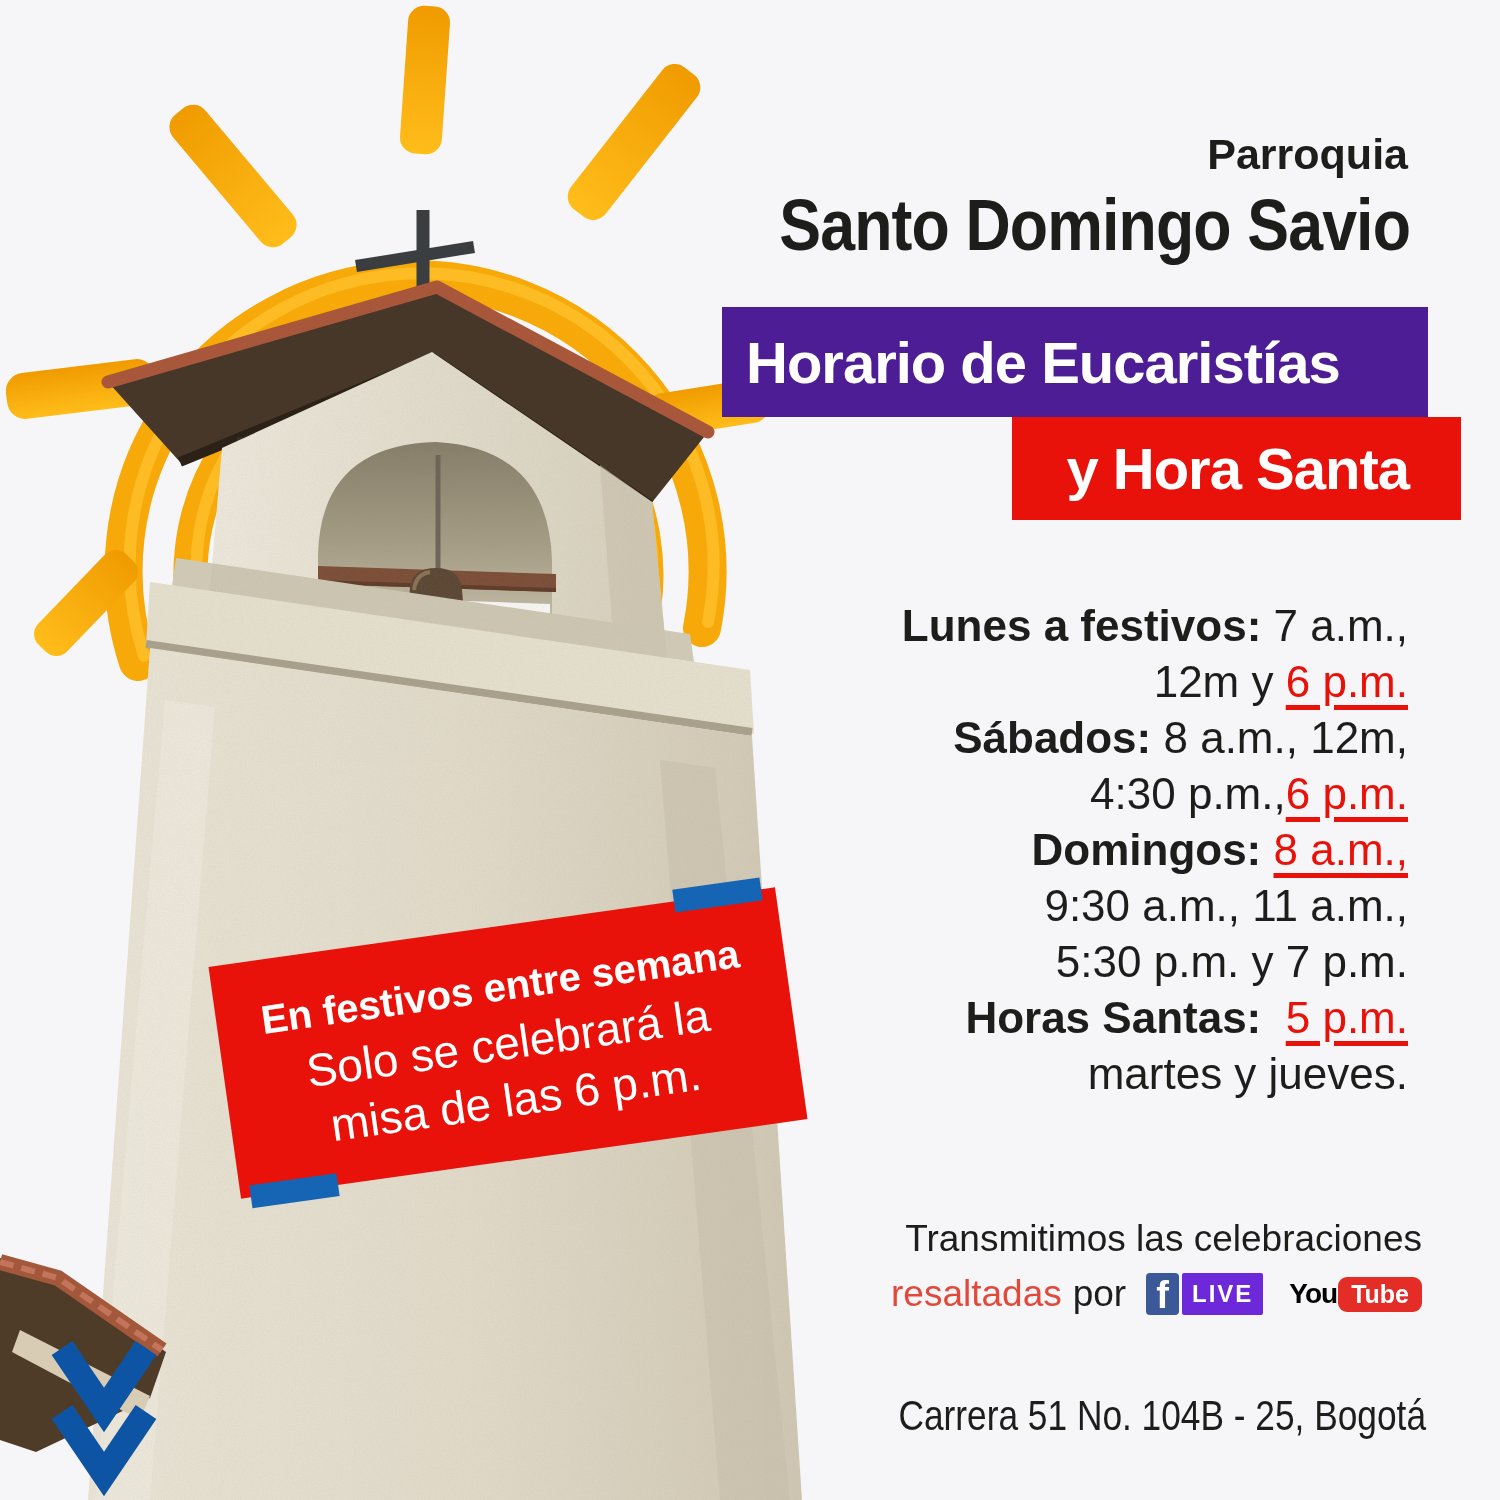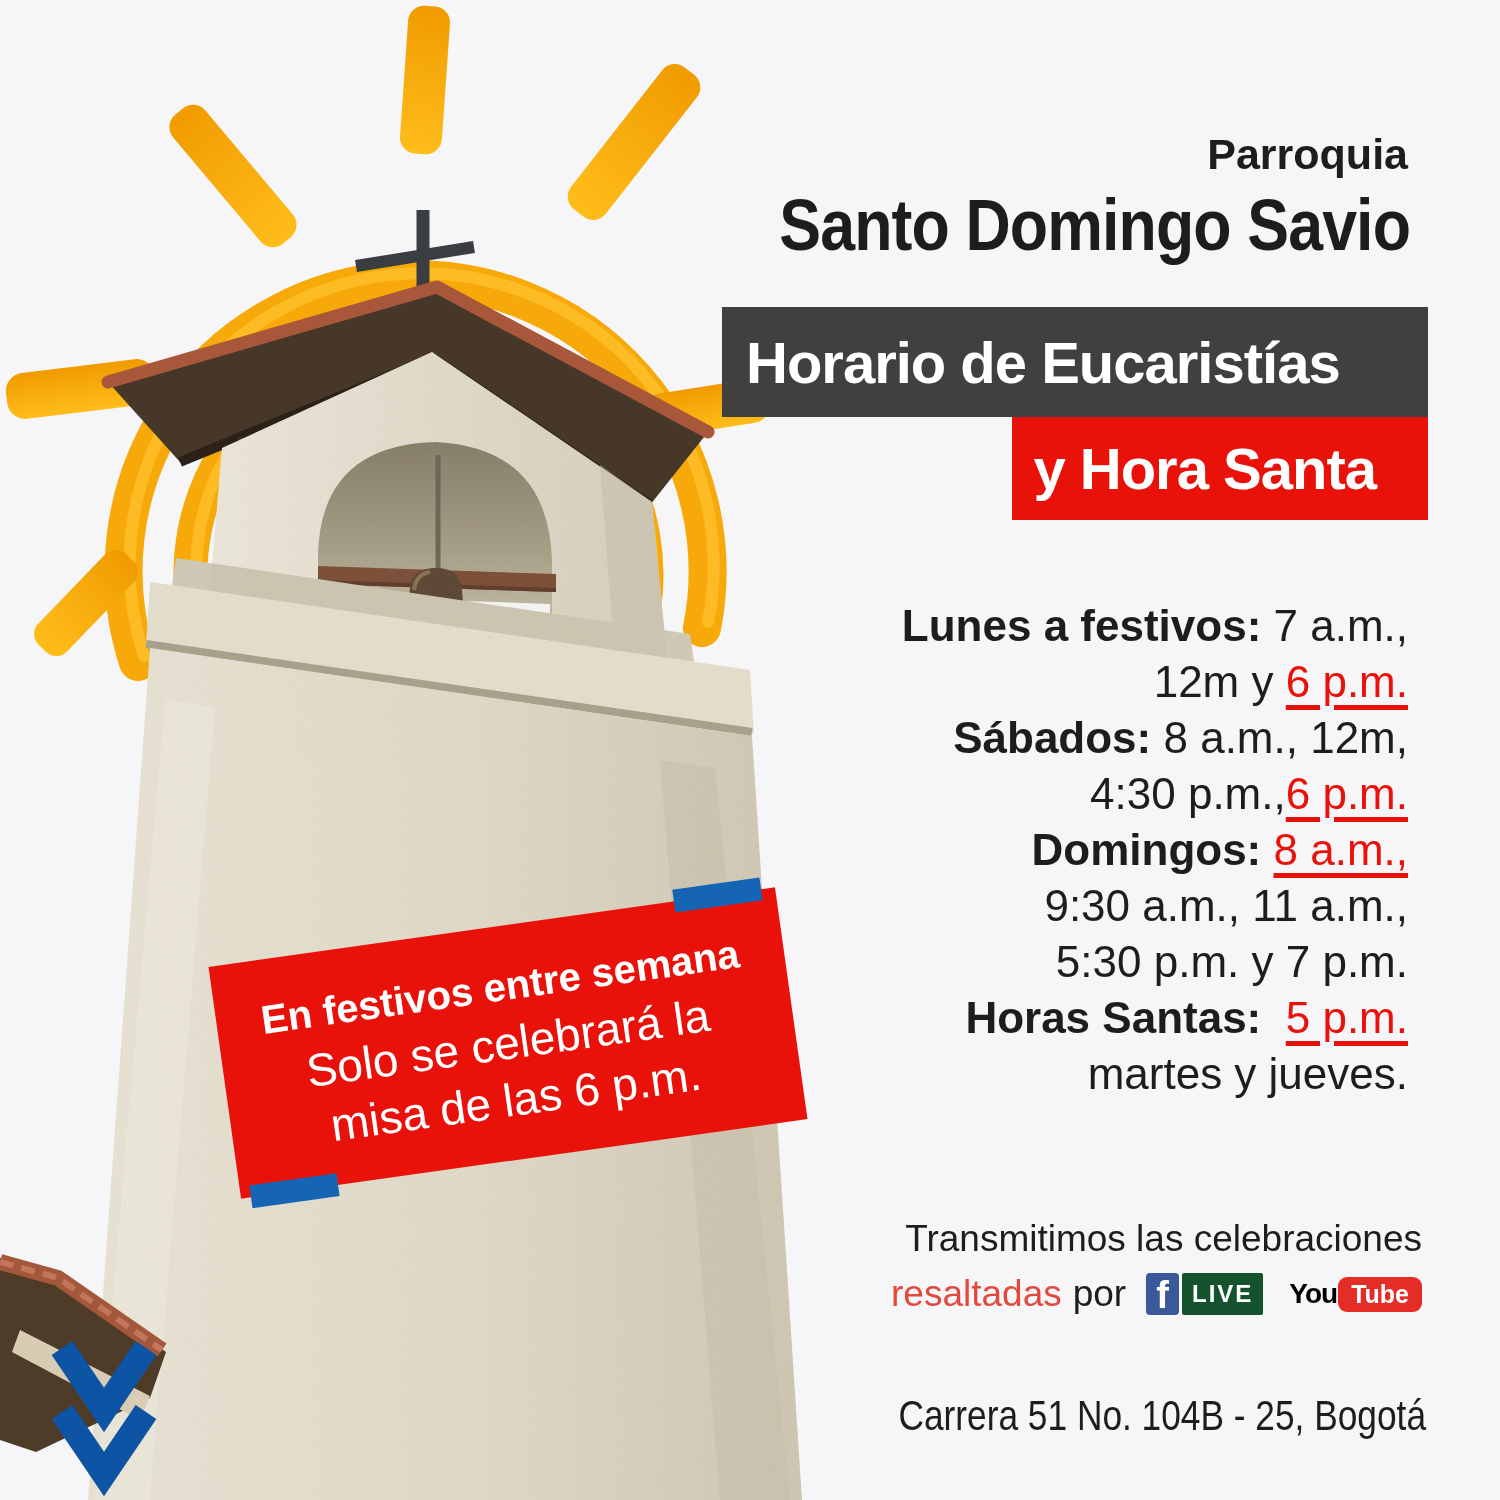--- a/index.html
+++ b/index.html
@@ -4,23 +4,23 @@
 <style>
   html,body{margin:0;padding:0;background:#ddd;}
   #canvas{position:relative;width:1500px;height:1500px;background:#f6f6f8;overflow:hidden;
           font-family:"Liberation Sans", sans-serif;color:#1d1d1b;}
   #tower-svg{position:absolute;left:0;top:0;width:1500px;height:1500px;}
 
   .kicker{position:absolute;right:92px;top:130px;font-size:43px;font-weight:700;white-space:nowrap;}
   .title{position:absolute;right:90px;top:184px;font-size:72px;font-weight:700;letter-spacing:-1px;
          transform:scaleX(.87);transform-origin:100% 50%;white-space:nowrap;}
 
-  .banner1{position:absolute;left:722px;top:307px;width:706px;height:110px;background:#404040;
+  .banner1{position:absolute;left:722px;top:307px;width:706px;height:110px;background:#4c1d95;
            display:flex;align-items:center;box-sizing:border-box;padding-left:24px;}
-  .banner2{position:absolute;left:1012px;top:417px;width:416px;height:103px;background:#e8120b;
+  .banner2{position:absolute;left:1012px;top:417px;width:449px;height:103px;background:#e8120b;
            display:flex;align-items:center;justify-content:flex-end;box-sizing:border-box;padding-right:52px;}
   .banner-text{color:#fff;font-weight:700;font-size:58px;letter-spacing:-1px;white-space:nowrap;}
 
   .sched{position:absolute;right:92px;top:598px;text-align:right;font-size:44px;line-height:56px;white-space:nowrap;}
   .sched .b{font-weight:700;}
   .sched .n{font-weight:400;margin-top:20px;}
   .sched .r{color:#e8120b;font-weight:400;text-decoration-line:underline;
             text-decoration-thickness:5px;text-underline-offset:8px;margin-top:36px;}
 
   .note{position:absolute;left:222px;top:926px;width:572px;height:234px;background:#e8120b;
@@ -33,21 +33,21 @@
   .tape-bl{bottom:-11px;left:10px;}
 
   .broadcast{position:absolute;right:78px;top:1218px;width:545px;font-size:37px;}
   .bc-line1{text-align:right;white-space:nowrap;}
   .bc-line2{display:flex;align-items:center;margin-top:13px;padding-left:14px;}
   .bc-highlight{color:#e2493b;}
   .bc-connector{margin:0 20px 0 11px;}
   .fb-square{width:42px;height:42px;background:#3b5998;border-radius:4px;display:flex;
              align-items:flex-end;justify-content:center;color:#fff;font-weight:700;font-size:38px;
              line-height:40px;overflow:hidden;}
-  .live-badge{margin-left:3px;height:42px;padding:0 10px;background:#14532d;border-radius:2px;
+  .live-badge{margin-left:3px;height:42px;padding:0 10px;background:#6d28d9;border-radius:2px;
               display:flex;align-items:center;color:#fff;font-weight:700;font-size:24px;letter-spacing:2px;}
   .yt{margin-left:26px;display:flex;align-items:center;}
   .yt-you{color:#000000;font-weight:700;font-size:28px;letter-spacing:-1px;}
   .yt-tube{margin-left:1px;background:#e52d27;color:#fff;font-weight:700;font-size:25px;
            padding:3px 13px;border-radius:9px;}
 
   .address{position:absolute;right:74px;top:1392px;font-size:42px;transform:scaleX(.84);
            transform-origin:100% 50%;white-space:nowrap;}
 </style>
 </head>

